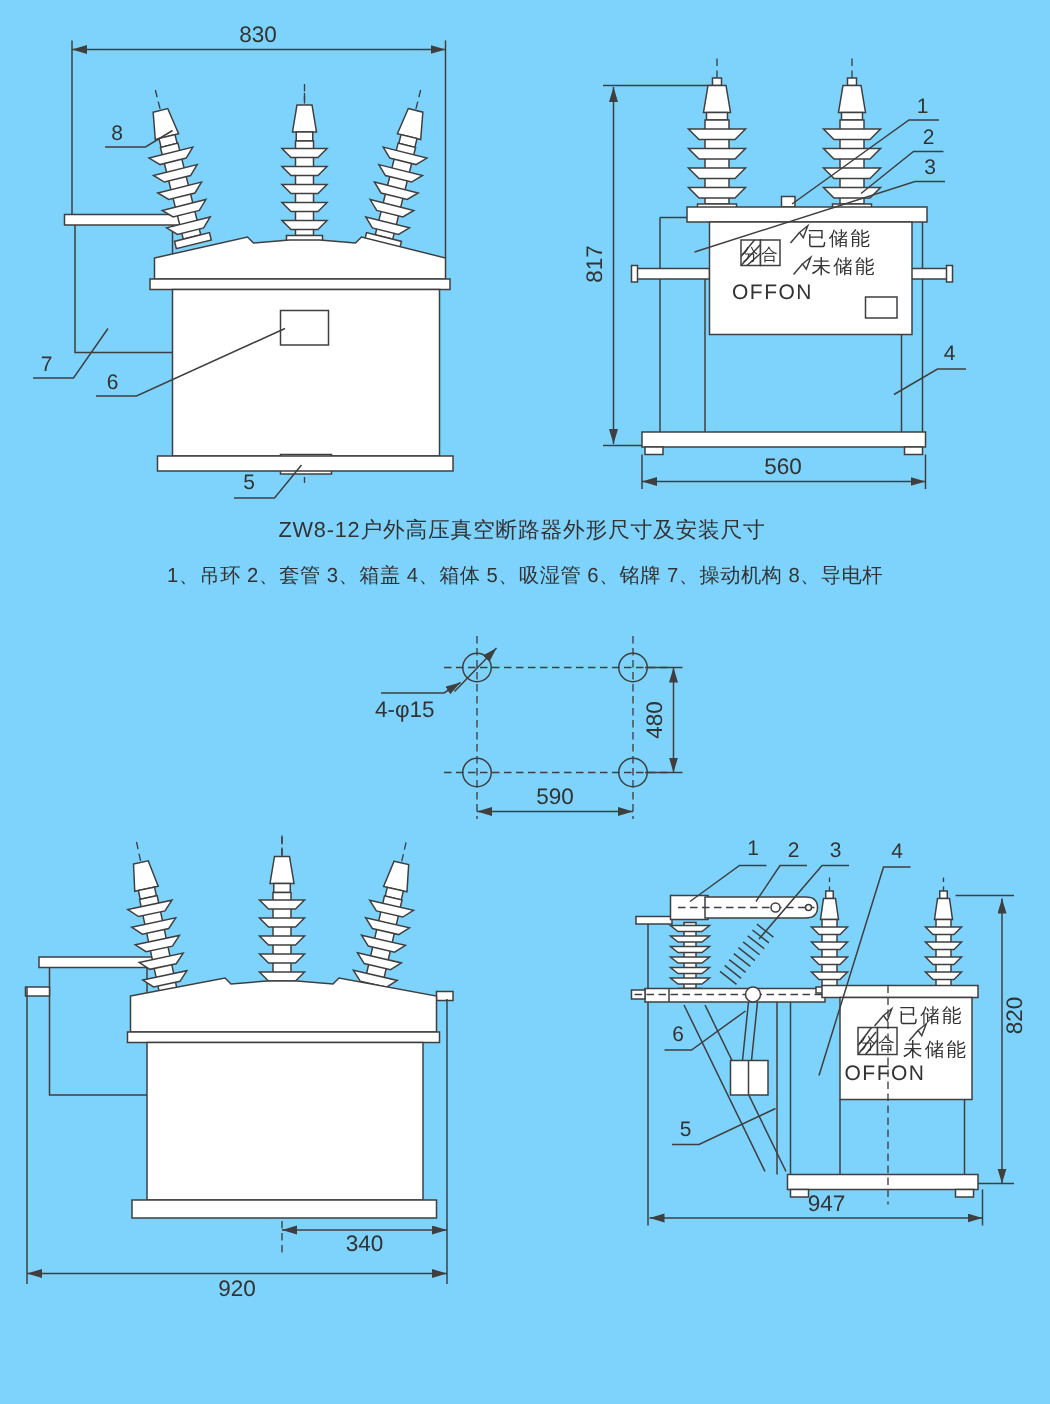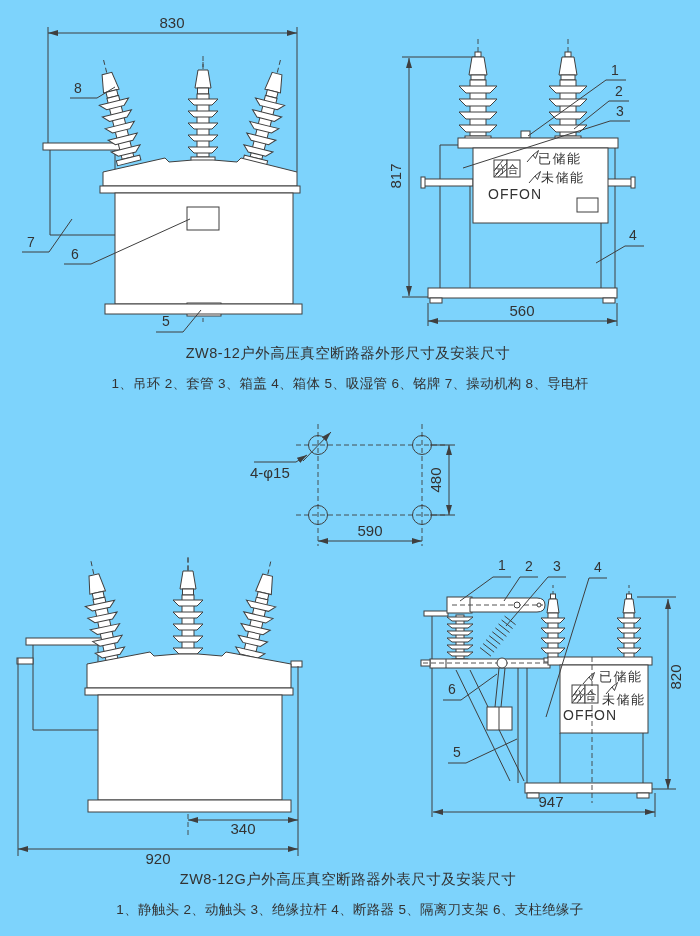--- a/index.html
+++ b/index.html
@@ -337,16 +337,14 @@
     </g>
     <g>
       <polyline class="ln" points="448,763 466,763 517,739"></polyline>
       <text class="co-t" x="457" y="757" text-anchor="middle">5</text>
     </g>
   </g>
 </svg>
 
 <div class="caption" style="top:344px;">ZW8-12户外高压真空断路器外形尺寸及安装尺寸</div>
 <div class="legend" style="top:375px;">1、吊环 2、套管 3、箱盖 4、箱体 5、吸湿管 6、铭牌 7、操动机构 8、导电杆</div>
-<div class="caption" style="top:870px;">ZW8-12G户外高压真空断路器外表尺寸及安装尺寸</div>
-<div class="legend" style="top:901px;">1、静触头 2、动触头 3、绝缘拉杆 4、断路器 5、隔离刀支架 6、支柱绝缘子</div>
 
 </div>
 
 </body></html>

